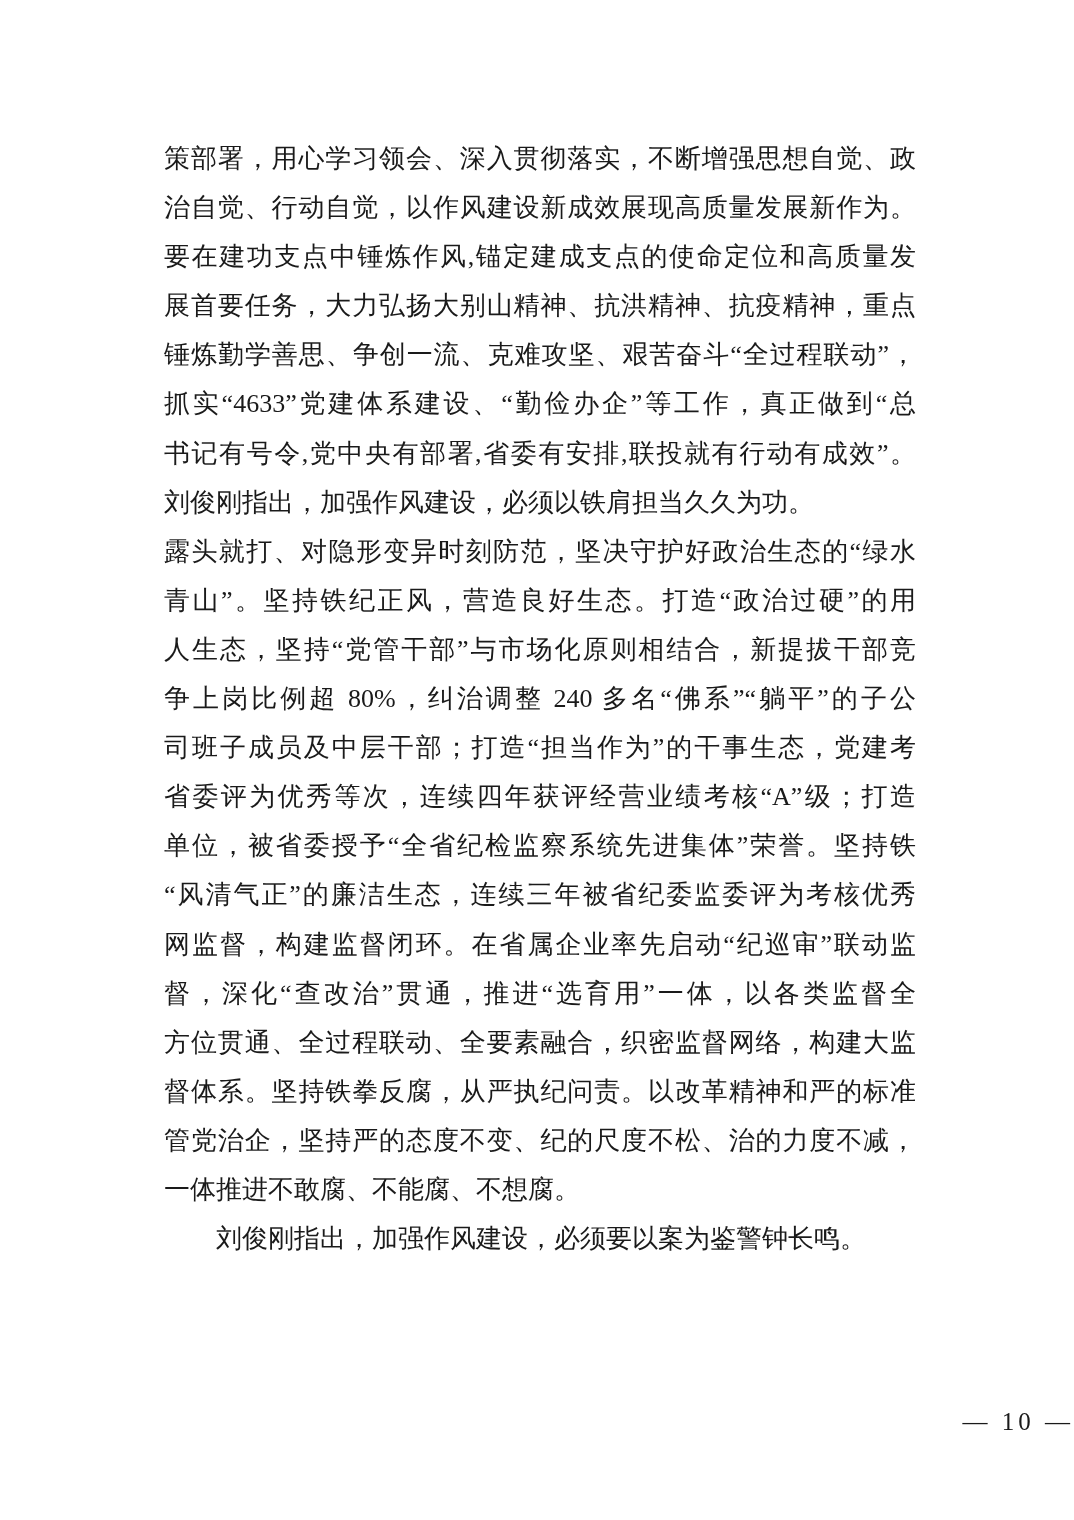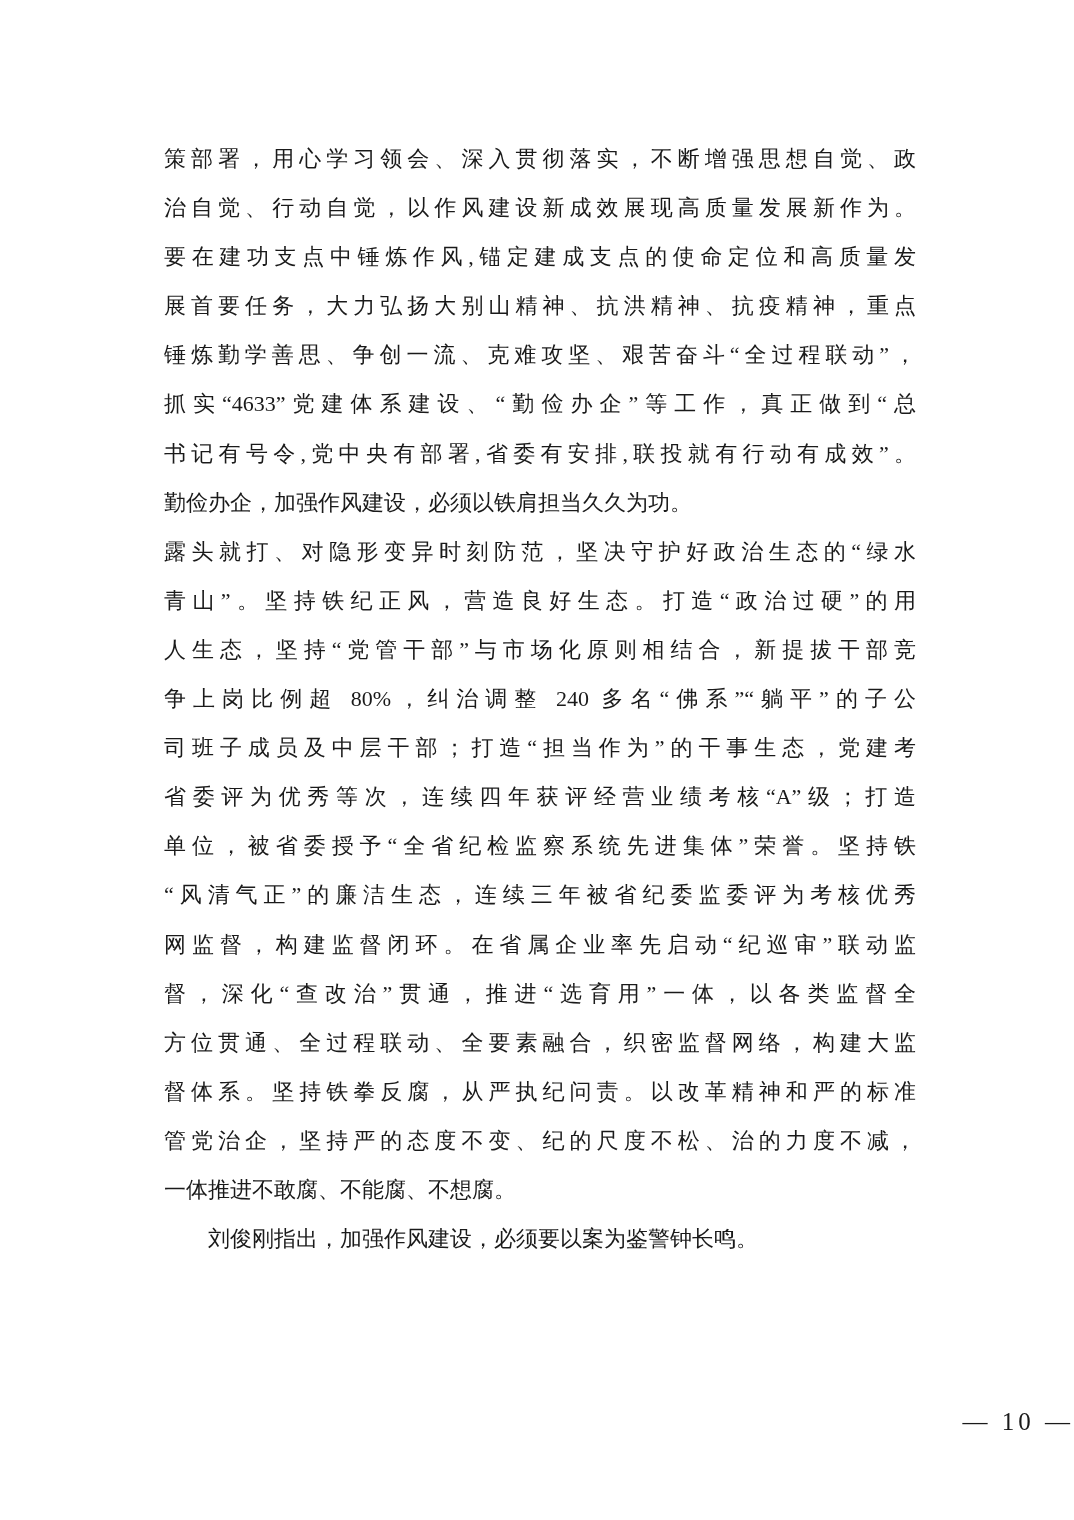--- a/index.html
+++ b/index.html
@@ -14,21 +14,21 @@
     background: #ffffff;
     overflow: hidden;
     font-family: "Liberation Serif", "DejaVu Serif", serif;
     color: #1a1a1a;
   }
   .body-text {
     position: absolute;
     left: 164px;
     top: 134px;
     width: 752px;
-    font-size: 22px;
+    font-size: 26px;
     line-height: 49.1px;
   }
   .text-line {
     text-align: justify;
     text-align-last: justify;
     white-space: normal;
   }
   .text-line.para-end {
     text-align-last: left;
   }
@@ -54,21 +54,21 @@
   <div class="body-text">
 
     <div>
       <div class="text-line">策部署，用心学习领会、深入贯彻落实，不断增强思想自觉、政</div>
       <div class="text-line">治自觉、行动自觉，以作风建设新成效展现高质量发展新作为。</div>
       <div class="text-line">要在建功支点中锤炼作风,锚定建成支点的使命定位和高质量发</div>
       <div class="text-line">展首要任务，大力弘扬大别山精神、抗洪精神、抗疫精神，重点</div>
       <div class="text-line">锤炼勤学善思、争创一流、克难攻坚、艰苦奋斗“全过程联动”，</div>
       <div class="text-line">抓实“4633”党建体系建设、“勤俭办企”等工作，真正做到“总</div>
       <div class="text-line">书记有号令,党中央有部署,省委有安排,联投就有行动有成效”。</div>
-      <div class="text-line para-end">勤俭办企，加强作风建设，必须以铁肩担当久久为功。</div>
+      <div class="text-line para-end">刘俊刚指出，加强作风建设，必须以铁肩担当久久为功。</div>
     </div>
 
     <div>
       <div class="text-line">露头就打、对隐形变异时刻防范，坚决守护好政治生态的“绿水</div>
       <div class="text-line">青山”。坚持铁纪正风，营造良好生态。打造“政治过硬”的用</div>
       <div class="text-line">人生态，坚持“党管干部”与市场化原则相结合，新提拔干部竞</div>
       <div class="text-line">争上岗比例超 80%，纠治调整 240 多名“佛系”“躺平”的子公</div>
       <div class="text-line">司班子成员及中层干部；打造“担当作为”的干事生态，党建考</div>
       <div class="text-line">省委评为优秀等次，连续四年获评经营业绩考核“A”级；打造</div>
       <div class="text-line">单位，被省委授予“全省纪检监察系统先进集体”荣誉。坚持铁</div>

